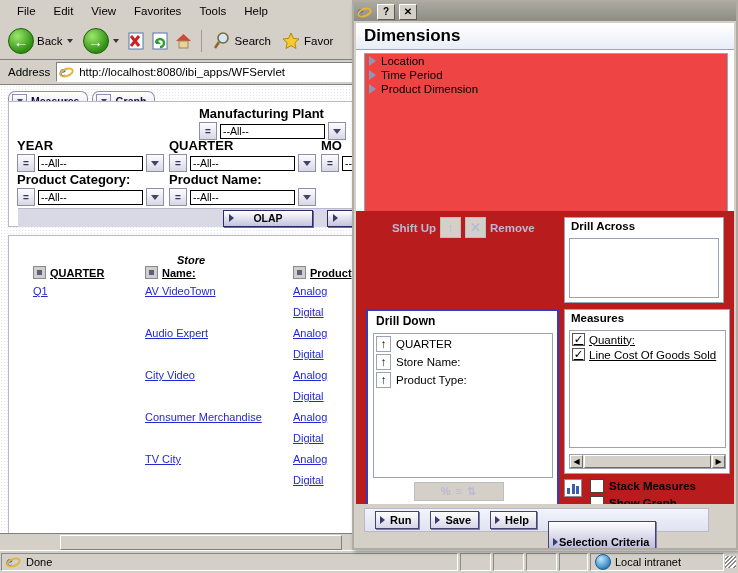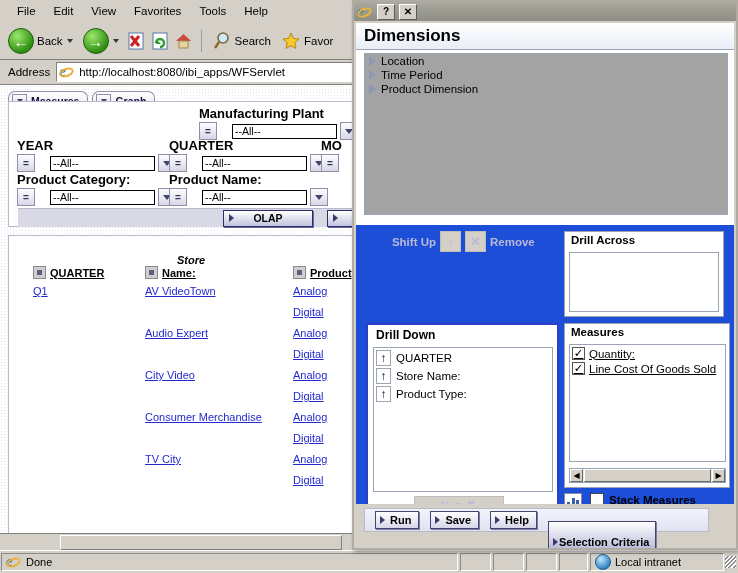--- a/index.html
+++ b/index.html
@@ -60,21 +60,21 @@
            border:1px solid #8e8eab;display:flex;align-items:center;justify-content:center;}
   .minibtn .dn{width:0;height:0;border-left:3.5px solid transparent;border-right:3.5px solid transparent;
                border-top:4px solid #44446d;}
 
   .fld{position:absolute;}
   .fld .cap{font-weight:bold;font-size:13px;color:#000;white-space:nowrap;margin-bottom:1px;}
   .fldrow{display:flex;align-items:center;gap:3px;}
   .eqbtn{width:16px;height:16px;background:linear-gradient(#fdfdff,#d8d8e6);border:1px solid #8e8eab;
          display:flex;align-items:center;justify-content:center;font-size:10px;color:#33335c;font-weight:bold;}
   .txtin{height:15px;background:#fff;border:1px solid #000;font-size:10.5px;color:#000;
-         display:flex;align-items:center;padding-left:2px;box-sizing:border-box;margin-left:12px;}
+         display:flex;align-items:center;padding-left:2px;box-sizing:border-box;}
   .arwbtn{width:16px;height:16px;background:linear-gradient(#fdfdff,#d8d8e6);border:1px solid #8e8eab;
           display:flex;align-items:center;justify-content:center;}
   .arwbtn .dn{width:0;height:0;border-left:4px solid transparent;border-right:4px solid transparent;
               border-top:5px solid #44446d;}
 
   .btnbar{position:absolute;left:9px;top:106px;width:343px;height:18px;background:#d9d9e6;
           border-top:1px solid #b9b9c9;display:flex;align-items:center;}
   .actbtn{height:15px;min-width:72px;display:flex;align-items:center;gap:6px;padding:0 8px;
           background:linear-gradient(#ffffff,#c3c3de);border:1px solid #2b2b6b;
           font-weight:bold;font-size:10.5px;color:#000;justify-content:center;position:relative;
@@ -119,28 +119,28 @@
             display:flex;align-items:center;padding:0 2px 0 3px;gap:4px;}
   .titletext{color:#e8e8e4;font-weight:bold;font-size:11px;flex:1;white-space:nowrap;}
   .tbtnsq{width:16px;height:14px;background:#d4d0c8;border:1px solid;
           border-color:#fff #5a5a5a #5a5a5a #fff;display:flex;align-items:center;justify-content:center;
           font-size:10px;font-weight:bold;color:#000;font-family:"Liberation Sans",sans-serif;}
 
   .dlgbody{position:absolute;left:2px;top:21px;width:378px;height:525px;background:#fff;overflow:hidden;}
   .dimsheader{height:26px;background:linear-gradient(#ffffff,#e8eef7);
               border-bottom:1px solid #9aa4b4;display:flex;align-items:center;padding-left:8px;}
   .dimsheader span{font-weight:bold;font-size:17px;color:#000;}
-  .dimstree{position:absolute;left:8px;top:30px;width:362px;height:160px;background:#a3a3a3;
+  .dimstree{position:absolute;left:8px;top:30px;width:362px;height:160px;background:#ef4444;
             border:1px solid #9aa4b4;}
   .treeitem{display:flex;align-items:center;gap:5px;padding:1px 0 1px 4px;}
   .tri{width:0;height:0;border-top:5px solid transparent;border-bottom:5px solid transparent;
        border-left:7px solid #8e97b4;}
   .treelabel{font-size:11.5px;color:#000;}
 
-  .dlgmid{position:absolute;left:0;top:202px;width:378px;height:307px;background:#1d4ed8;}
+  .dlgmid{position:absolute;left:0;top:188px;width:378px;height:307px;background:#b91c1c;}
   .shiftgrid{position:absolute;left:8px;top:6px;width:195px;}
   .shiftrow{display:flex;align-items:center;gap:4px;margin-bottom:6px;}
   .shiftlbl{font-weight:bold;font-size:11.5px;color:#b9b9d6;width:72px;text-align:right;}
   .shiftlbl.r{text-align:left;width:auto;}
   .gbtn{width:19px;height:19px;background:#d4d0c8;border:1px solid #bdbdbd;
         display:flex;align-items:center;justify-content:center;color:#b9b9d6;font-size:13px;font-weight:bold;}
   .grouphdr{font-weight:bold;font-size:11.5px;color:#000;padding:2px 0 2px 6px;background:#fff;}
 
   .dd-panel{position:absolute;left:10px;top:98px;width:193px;height:200px;background:#fff;
             border:2px solid #2b3fc4;box-sizing:border-box;}

